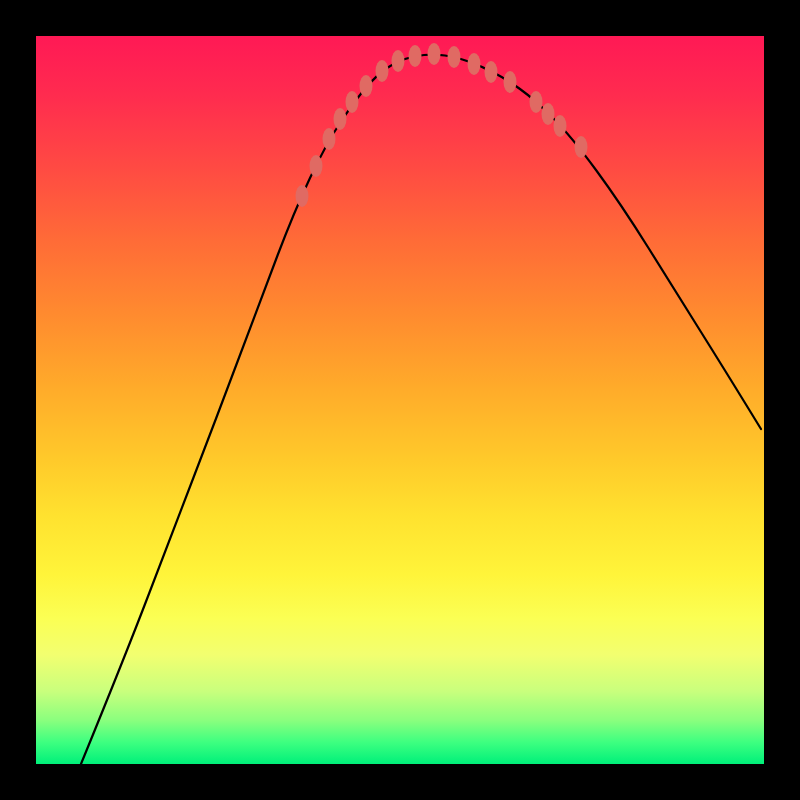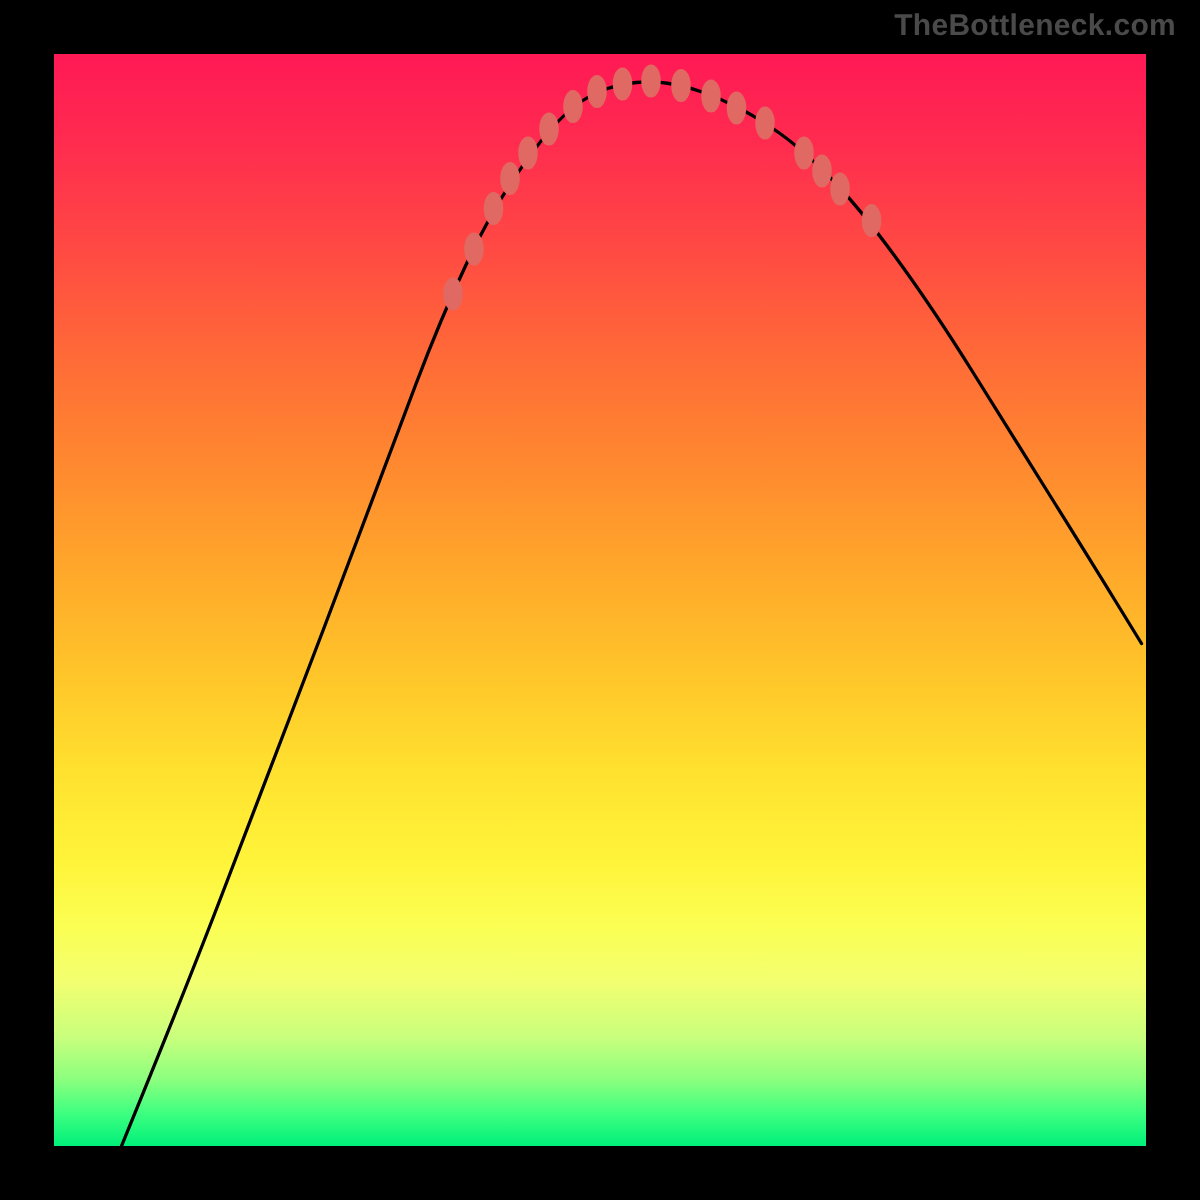--- a/index.html
+++ b/index.html
@@ -63,21 +63,20 @@
     inset: 0;
     width: 100%;
     height: 100%;
   }
 </style>
 </head>
 <body>
 
 <div class="frame">
 
-  <div class="watermark">TheBottleneck.com</div>
 
   <div class="plot-area">
     <div class="gradient"></div>
 
     <svg class="curve" viewBox="0 0 728 728" preserveAspectRatio="none">
       <path id="curve-path" fill="none" stroke-width="2.2" stroke-linecap="round" stroke-linejoin="round" d="M 45 728 Q 90 618 112.5 559 Q 135 500 157.5 441.5 Q 180 383 202.5 323 Q 225 263 241.5 219.5 Q 258 176 274 142 Q 290 108 305 85.5 Q 320 63 331 50.5 Q 342 38 351 32 Q 360 26 369 23 Q 378 20 388 19 Q 398 18 409 19.5 Q 420 21 432.5 25.5 Q 445 30 457.5 36.5 Q 470 43 484 53 Q 498 63 516.5 81.5 Q 535 100 560 134 Q 585 168 612.5 212 Q 640 256 665 296 Q 690 336 707.5 364.5 T 725 393" stroke="#000000"></path>
       <g id="dots-group">
           <ellipse cx="266" cy="160" rx="6.5" ry="11" fill="#e06a63"></ellipse>
           <ellipse cx="280" cy="130" rx="6.5" ry="11" fill="#e06a63"></ellipse>
           <ellipse cx="293" cy="103" rx="6.5" ry="11" fill="#e06a63"></ellipse>

